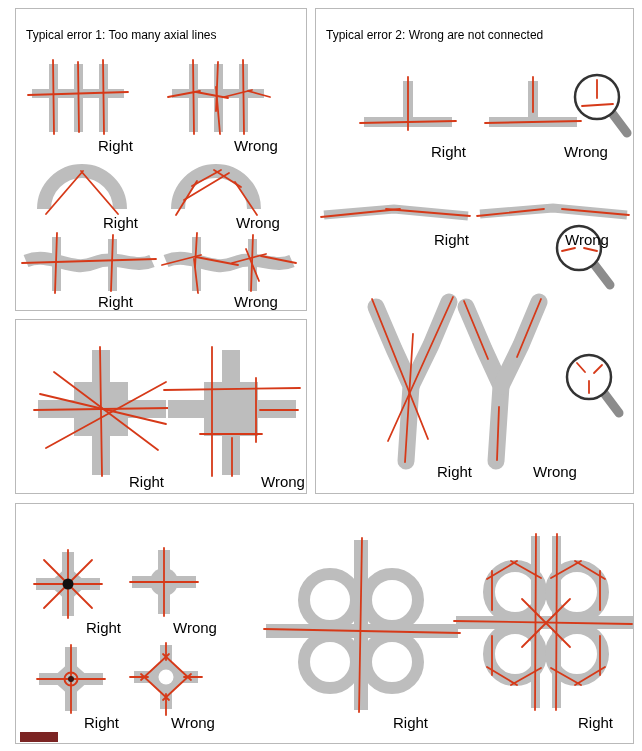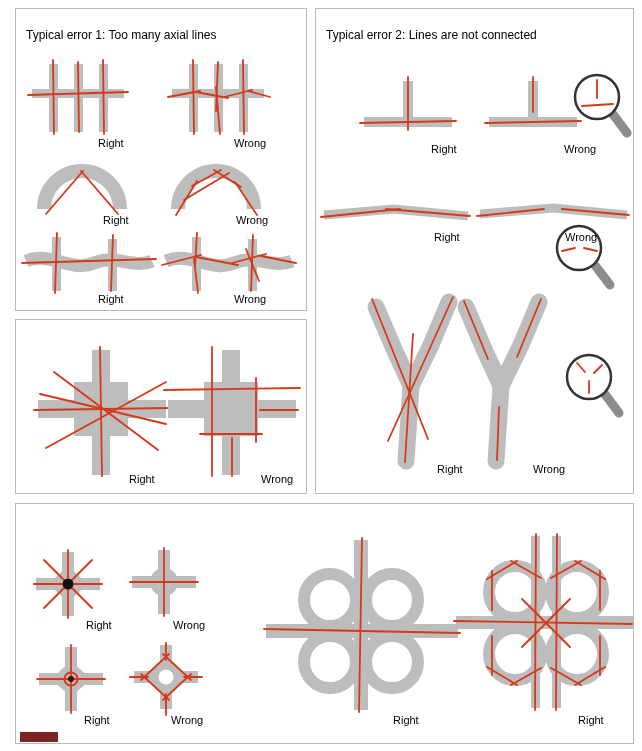--- a/index.html
+++ b/index.html
@@ -4,21 +4,21 @@
 <style>
   * { margin:0; padding:0; box-sizing:border-box; }
   html,body { background:#ffffff; font-family:"Liberation Sans", sans-serif; color:#000; }
   .canvas { position:relative; width:642px; height:751px; background:#fff; overflow:hidden; }
   .panel { position:absolute; border:1px solid #b9b9b9; background:#fff; }
   #panel1 { left:15px;  top:8px;   width:292px; height:303px; }
   #panel2 { left:315px; top:8px;   width:319px; height:486px; }
   #panel3 { left:15px;  top:319px; width:292px; height:175px; }
   #panel4 { left:15px;  top:503px; width:619px; height:241px; }
   .panel-title { position:absolute; left:10px; top:19px; font-size:12px; letter-spacing:0; white-space:nowrap; }
-  .fig-label { position:absolute; font-size:11px;padding-left:40px; }
+  .fig-label { position:absolute; font-size:15px;padding-left:40px; }
   svg.layer { position:absolute; left:0; top:0; display:block; }
   .road { fill:#bdbdbd; }
   .roadline { stroke:#bdbdbd; fill:none; }
   .ax { stroke:#d63918; stroke-width:1.8; stroke-linecap:round; fill:none; }
   .mag-ring { fill:#ffffff; stroke:#333333; stroke-width:2.5; }
   .mag-handle { stroke:#8c8c8c; stroke-width:9; stroke-linecap:round; }
   .watermark { position:absolute; left:4px; top:228px; width:38px; height:10px; background:#7b2423; }
 </style>
 </head>
 <body>
@@ -89,21 +89,21 @@
     </svg>
     <span class="fig-label" style="left:42px; top:128px;">Right</span>
     <span class="fig-label" style="left:178px; top:128px;">Wrong</span>
     <span class="fig-label" style="left:47px; top:205px;">Right</span>
     <span class="fig-label" style="left:180px; top:205px;">Wrong</span>
     <span class="fig-label" style="left:42px; top:284px;">Right</span>
     <span class="fig-label" style="left:178px; top:284px;">Wrong</span>
   </section>
 
   <section class="panel" id="panel2">
-    <div class="panel-title">Typical error 2: Lines are not connected</div>
+    <div class="panel-title">Typical error 2: Wrong are not connected</div>
     <svg class="layer" width="317" height="484" viewBox="0 0 317 484">
       <g>
         <rect class="road" x="48" y="108" width="88" height="10"></rect>
         <rect class="road" x="87" y="72" width="10" height="40"></rect>
         <line class="ax" x1="44" y1="114" x2="140" y2="112"></line>
         <line class="ax" x1="92" y1="68" x2="92" y2="121"></line>
       </g>
       <g>
         <rect class="road" x="173" y="108" width="88" height="10"></rect>
         <rect class="road" x="212" y="72" width="10" height="40"></rect>

